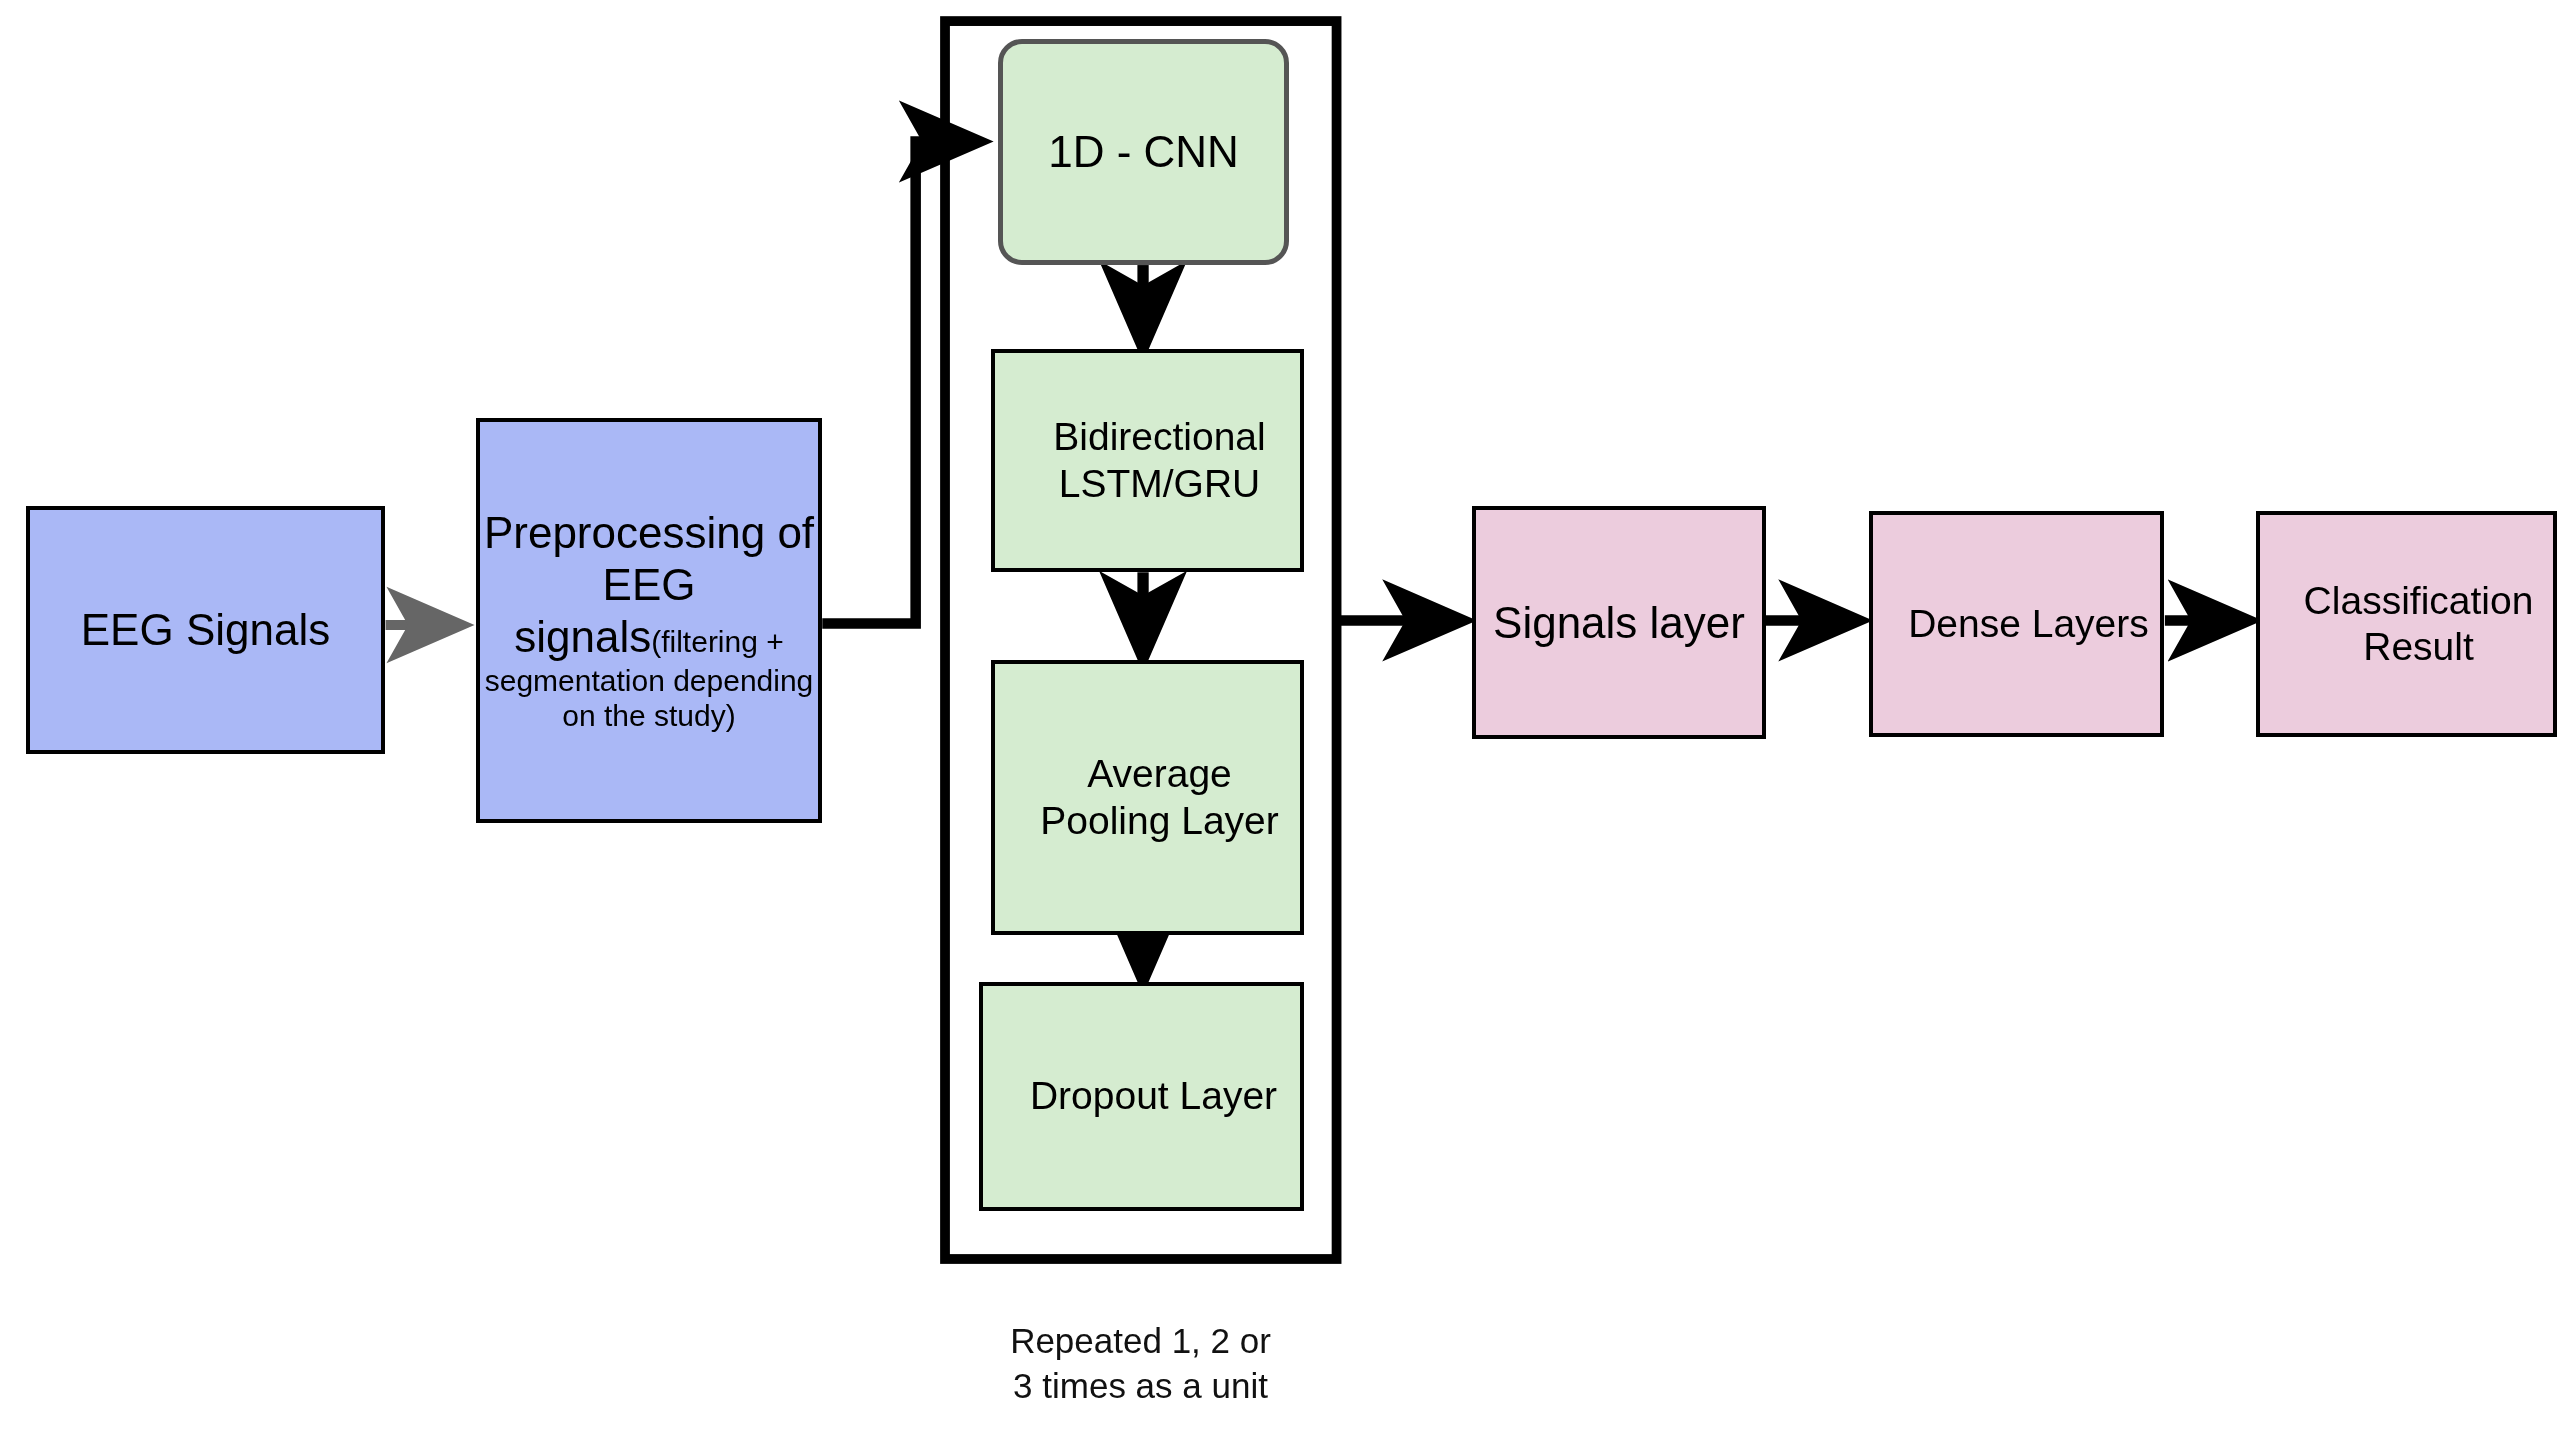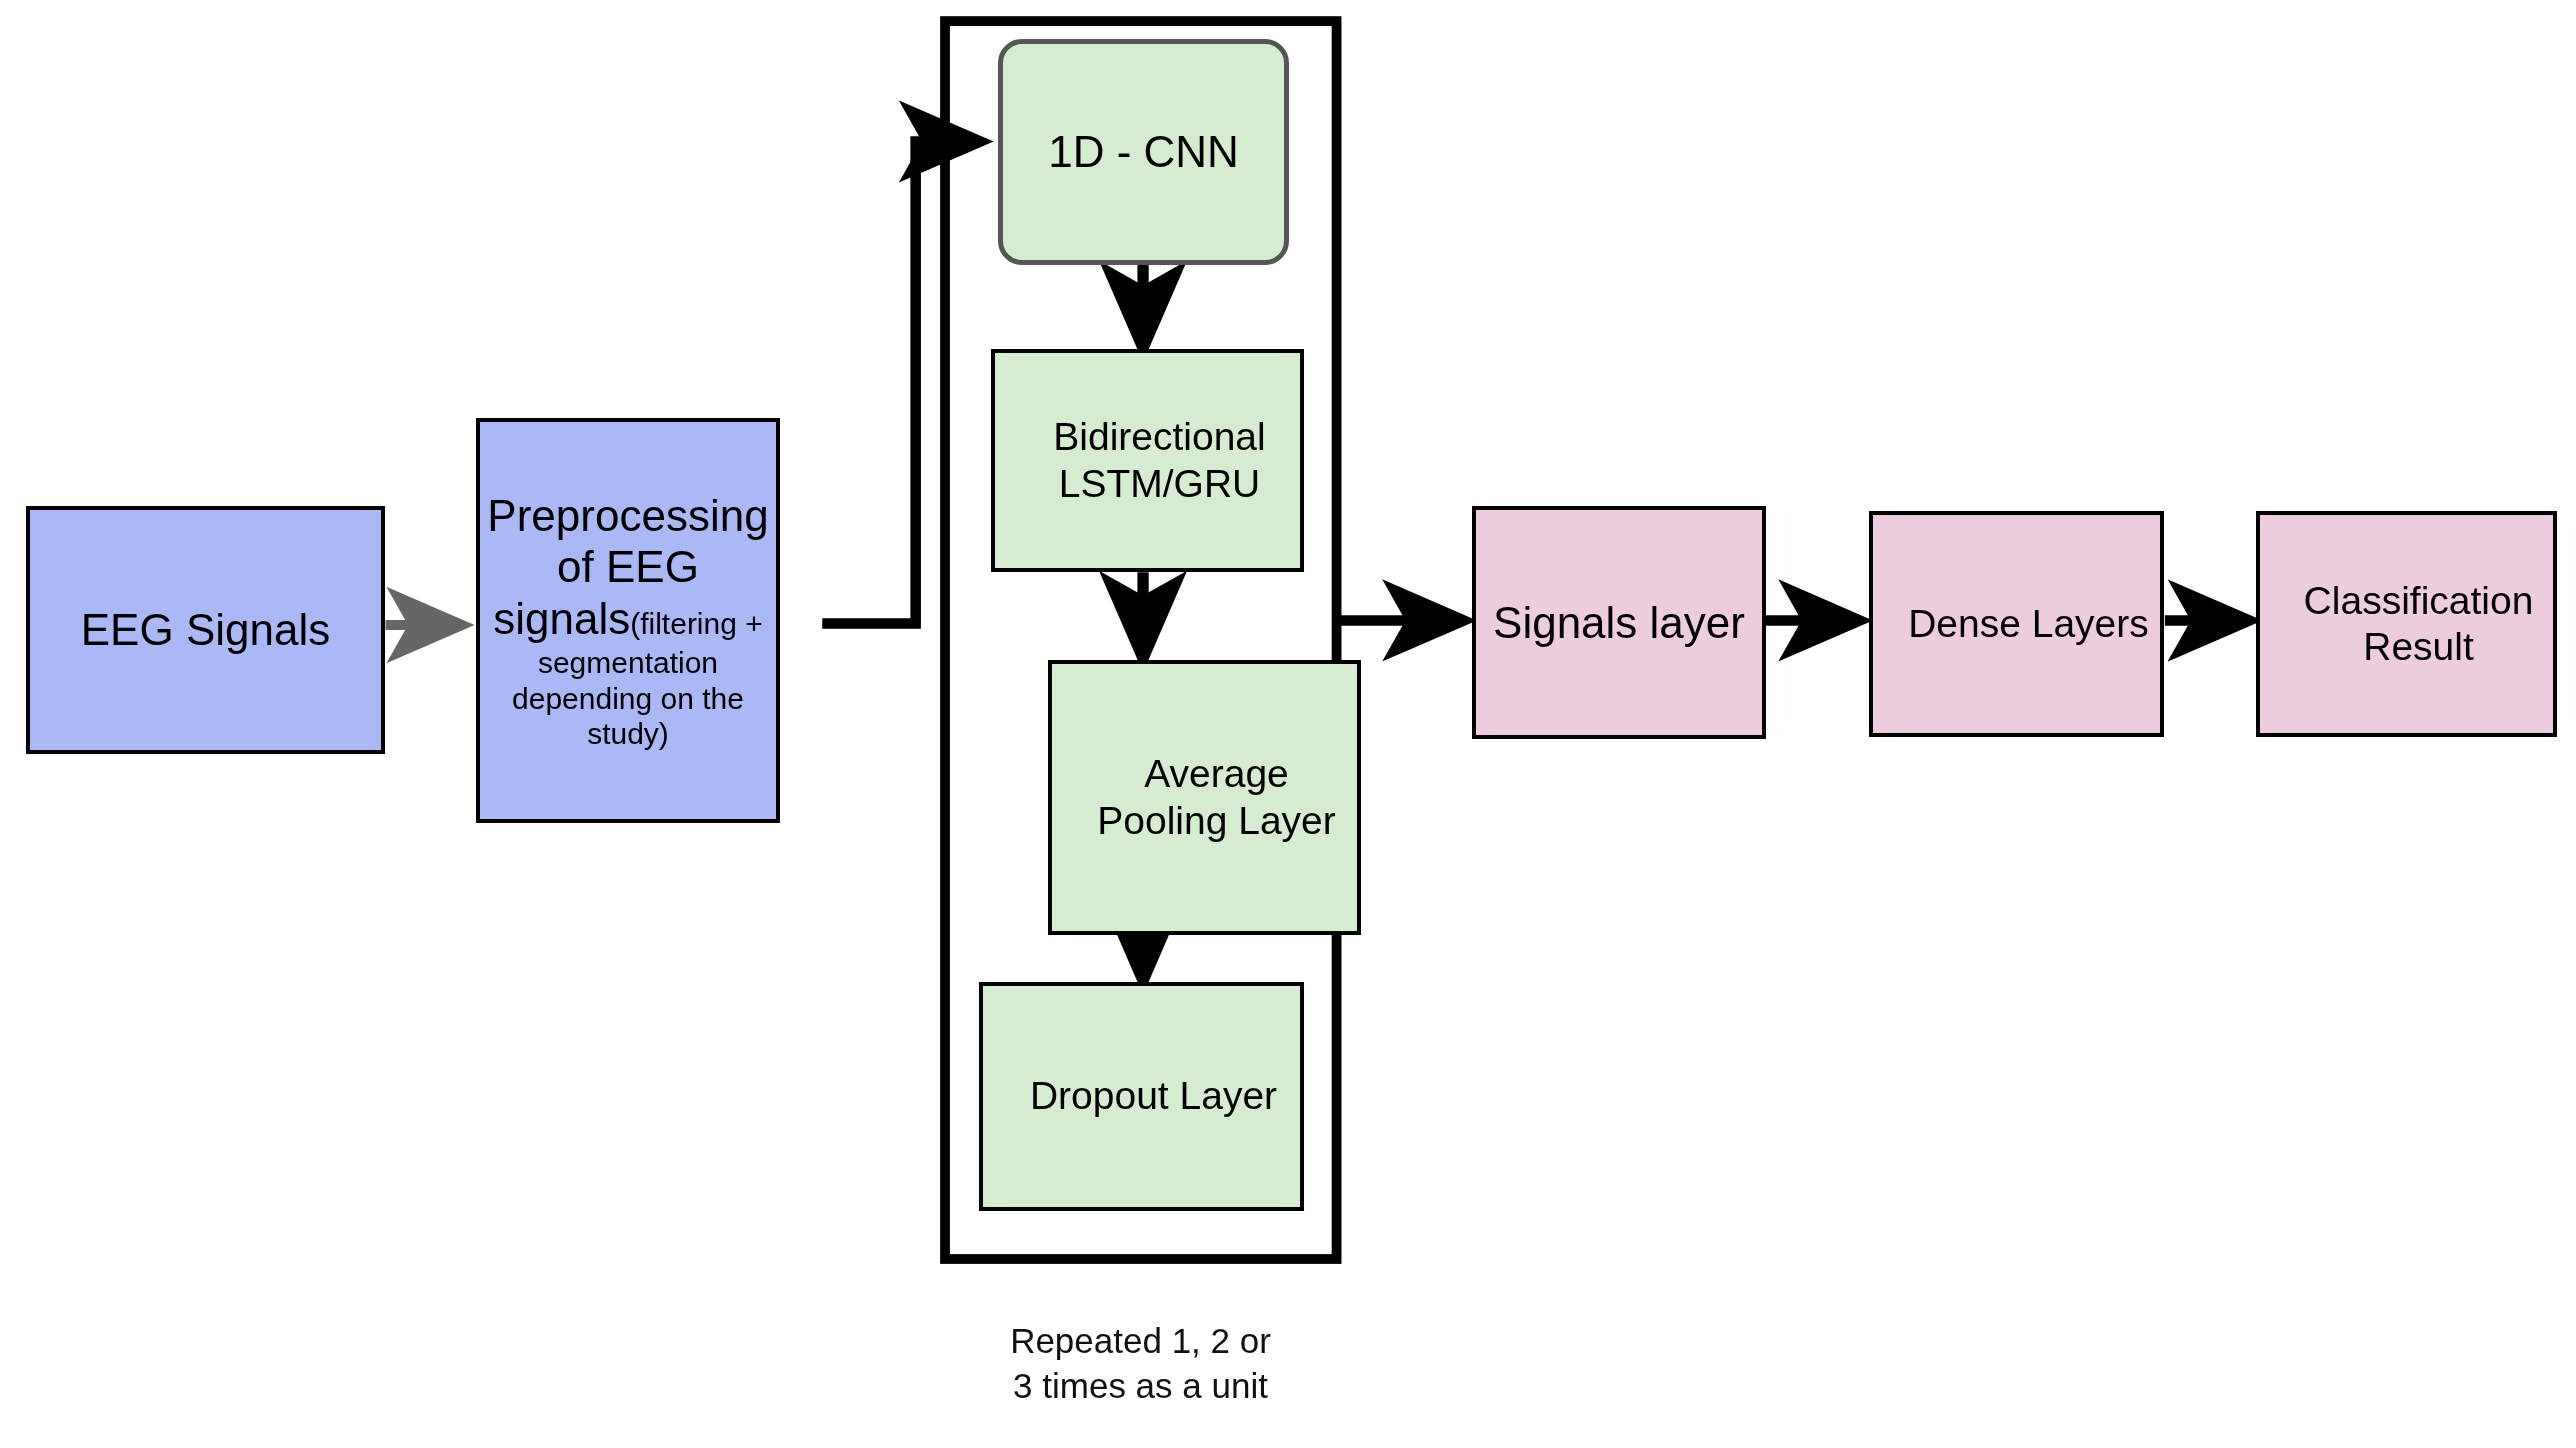--- a/index.html
+++ b/index.html
@@ -103,35 +103,35 @@
 
     <line x1="2345" y1="824" x2="2468" y2="824" stroke="#000000" stroke-width="14" marker-end="url(#arrow-black)"></line>
 
     <line x1="2875" y1="824" x2="2985" y2="824" stroke="#000000" stroke-width="14" marker-end="url(#arrow-black)"></line>
   </svg>
 
   <div class="node node-blue" style="left:26px; top:506px; width:359px; height:248px;">
     <span class="lbl fs-big">EEG Signals</span>
   </div>
 
-  <div class="node node-blue" style="left:476px; top:418px; width:304px; height:405px; flex-direction:column;">
+  <div class="node node-blue" style="left:476px; top:418px; width:346px; height:405px; flex-direction:column;">
     <span class="inline-wrap">
       <span class="fs-big">Preprocessing of EEG signals</span><span class="fs-small">(filtering + segmentation depending on the study)</span>
     </span>
   </div>
 
   <div class="node node-green-gray" style="left:998px; top:39px; width:291px; height:226px;border-radius:24px;">
     <span class="lbl fs-big">1D - CNN</span>
   </div>
 
   <div class="node node-green" style="left:991px; top:349px; width:313px; height:223px;">
     <span class="lbl fs-mid">Bidirectional LSTM/GRU</span>
   </div>
 
-  <div class="node node-green" style="left:1048px; top:660px; width:313px; height:275px;">
+  <div class="node node-green" style="left:991px; top:660px; width:313px; height:275px;">
     <span class="lbl fs-mid">Average Pooling Layer</span>
   </div>
 
   <div class="node node-green" style="left:979px; top:982px; width:325px; height:229px;">
     <span class="lbl fs-mid">Dropout Layer</span>
   </div>
 
   <div class="node node-pink" style="left:1472px; top:506px; width:294px; height:233px;">
     <span class="lbl fs-big">Signals layer</span>
   </div>

